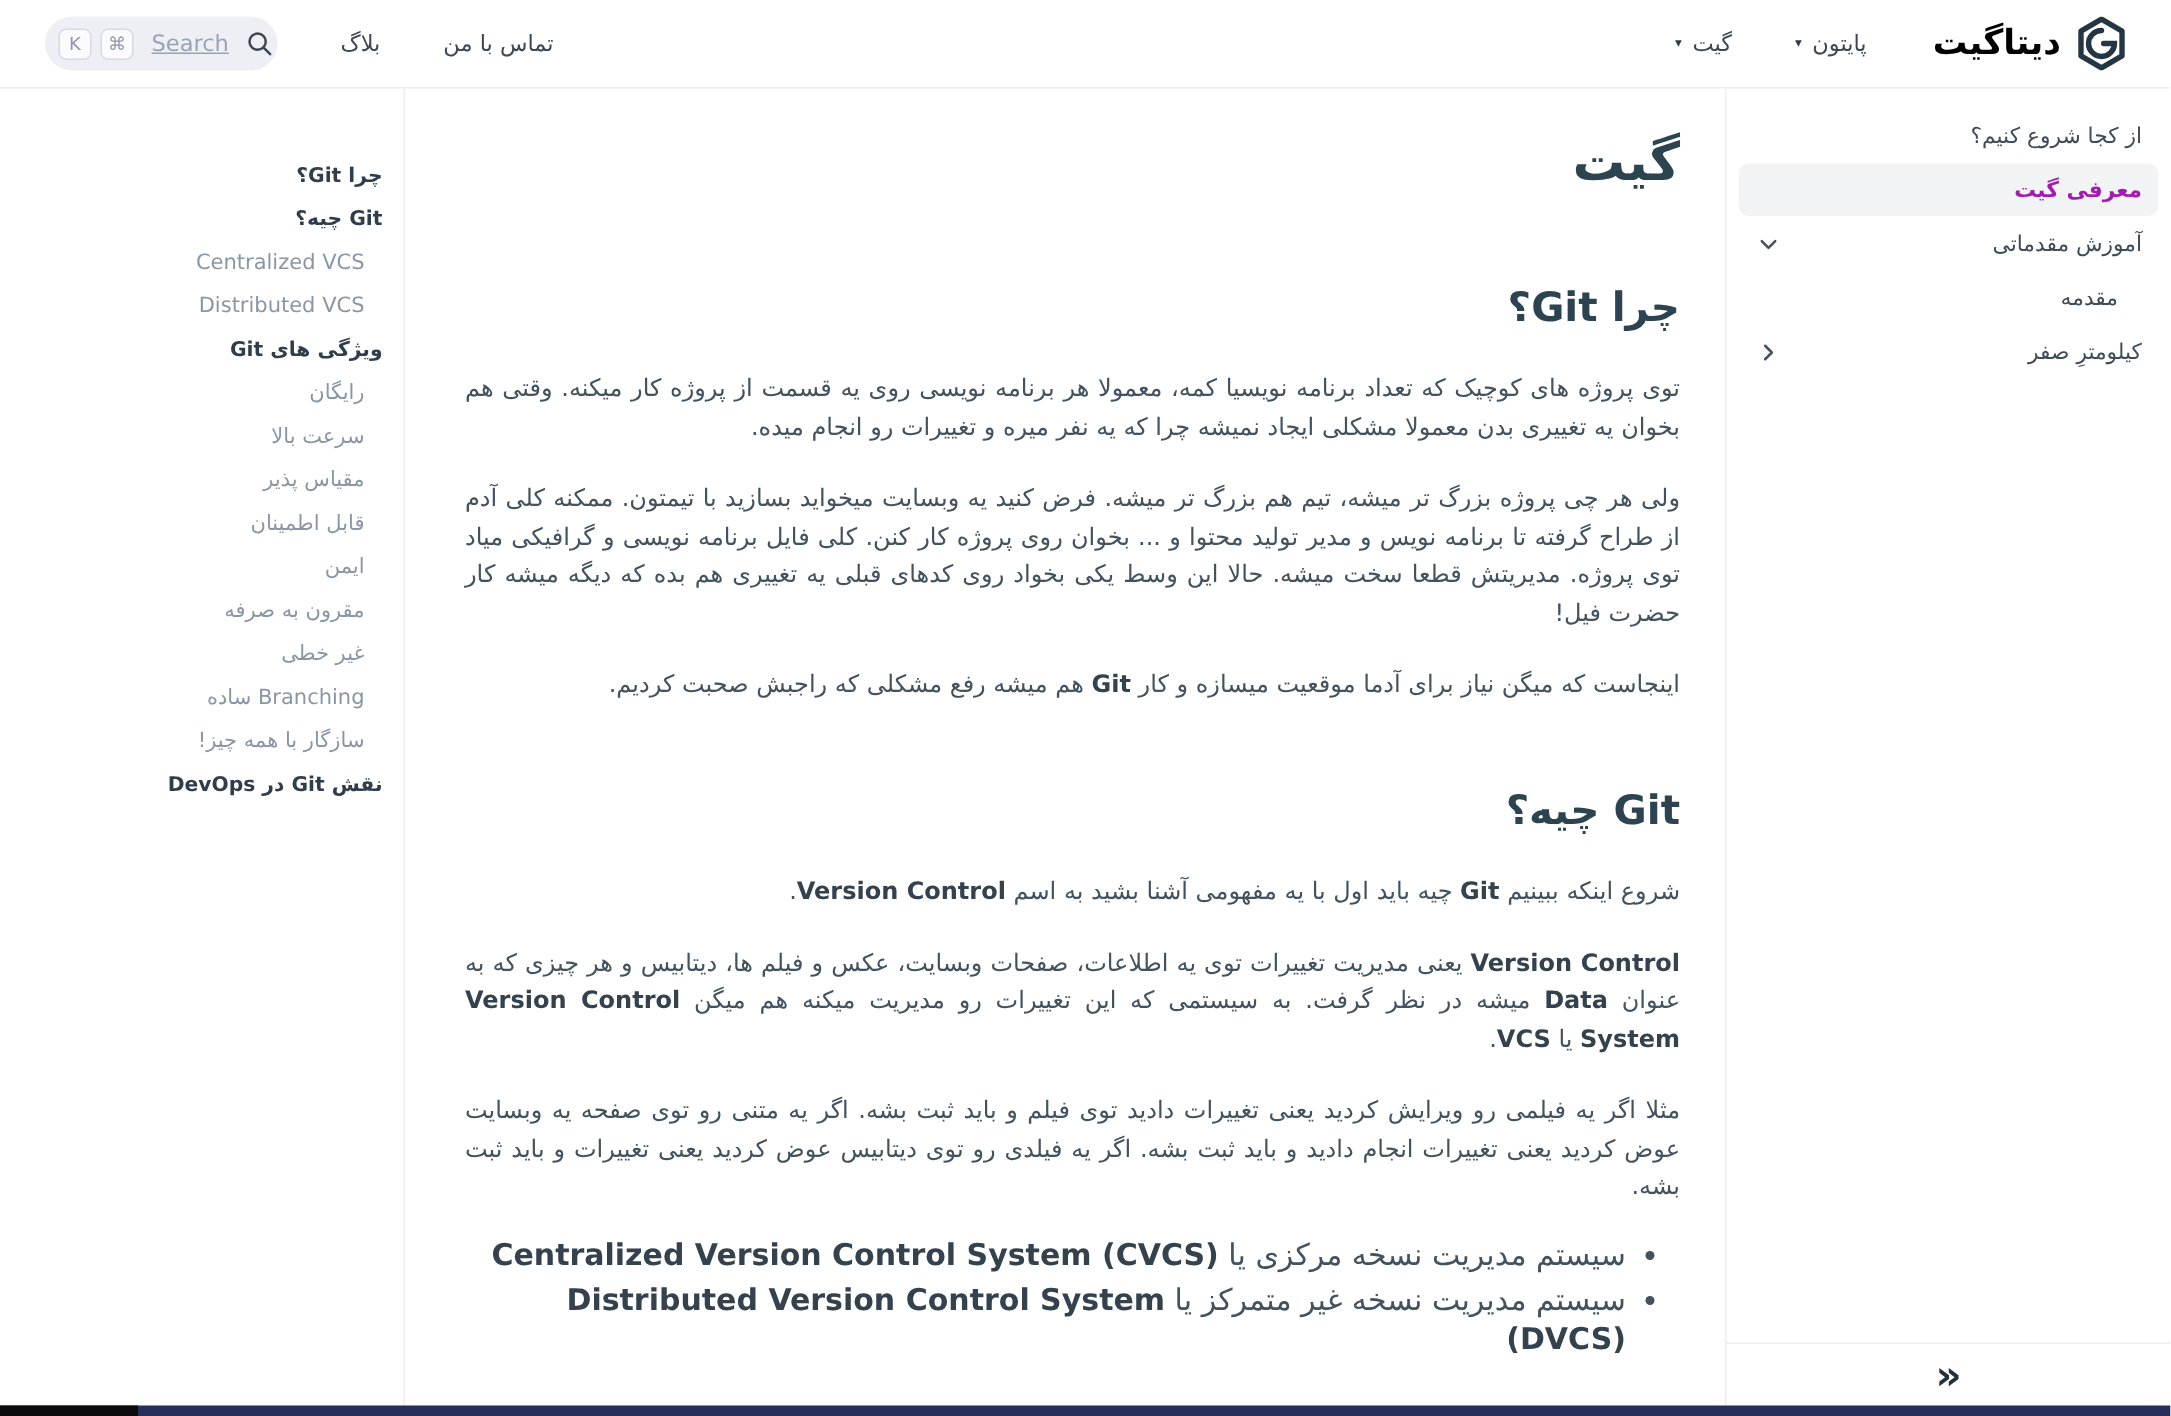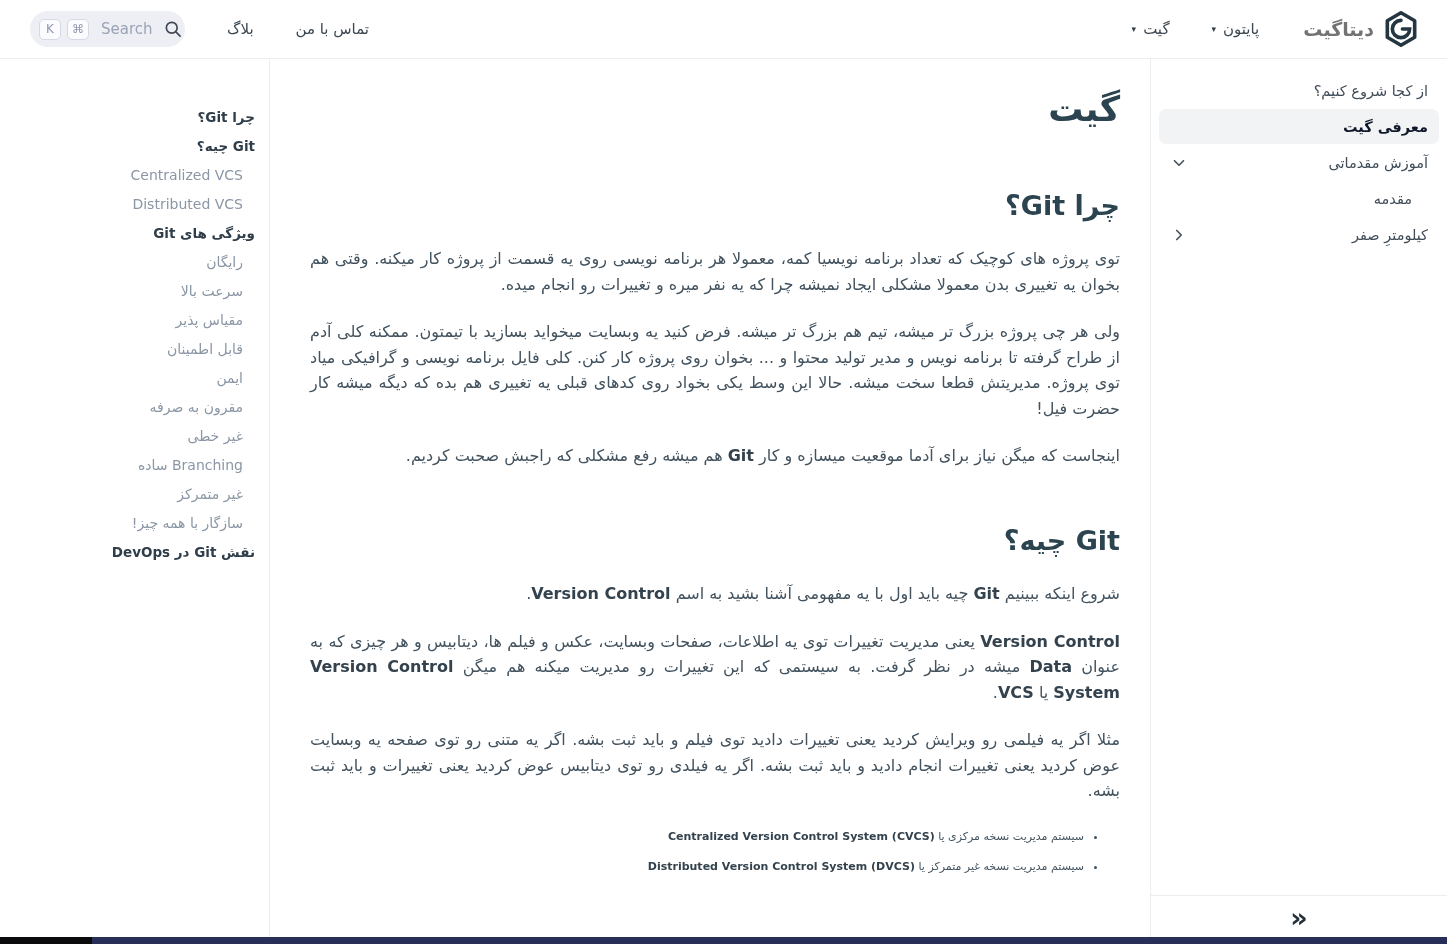--- a/index.html
+++ b/index.html
@@ -13,21 +13,21 @@
   .page { width: 1447px; height: 944px; position: relative; }
 
   
   .topbar {
     height: 59px; display: flex; align-items: center;
     border-bottom: 1px solid #ebedf0;
     padding: 0 28px 0 30px; background: #fff;
   }
   .brand { display: flex; align-items: center; gap: 9px; cursor: pointer; }
   .logo svg { width: 36px; height: 36px; display: block; }
-  .brand-name { font-size: 19px; font-weight: bold; color: #737373; }
+  .brand-name { font-size: 23px; font-weight: bold; color: #000000; }
   .topnav { display: flex; align-items: center; gap: 42px; margin-right: 44px; }
   .navdd {
     background: none; border: none; font-family: inherit; cursor: pointer;
     display: flex; align-items: center; gap: 7px;
     font-size: 15px; color: #3d4852;
   }
   .caret { font-size: 9px; color: #2d3b45; line-height: 1; }
   .spacer { flex: 1; }
   .toplink {
     font-size: 15px; color: #3d4852; text-decoration: none;
@@ -37,38 +37,38 @@
     direction: ltr; width: 155px; height: 36px; background: #edeff5;
     border-radius: 18px; display: flex; align-items: center;
     padding: 0 9px 0 9px; gap: 6px; cursor: pointer;
   }
   .key {
     min-width: 22px; height: 21px; background: #fbfbfd;
     border: 1px solid #d5d9e6; border-radius: 5px;
     color: #8f98ac; font-size: 12px; line-height: 19px; text-align: center;
     padding: 0 3px;
   }
-  .search-ph { color: #9aa3b5; font-size: 15px; margin: 0 4px 0 6px; }
+  .search-ph { color: #9aa3b5; font-size: 15px; margin: 0 4px 0 6px; text-decoration: underline; }
   .mag svg { width: 20px; height: 20px; display: block; }
 
   
   .content { display: flex; height: 885px; }
 
   
   .sidebar {
     width: 297px; border-left: 1px solid #ebedf0;
     display: flex; flex-direction: column; padding-top: 14px; gap: 24px;
   }
   .side-nav { flex: 1; padding: 0 8px; }
   .side-item {
     height: 35px; display: flex; align-items: center;
     padding: 0 11px; margin-bottom: 1px; border-radius: 7px;
     font-size: 14.5px; color: #3f4c58; cursor: pointer;
   }
-  .side-item.active { background: #f1f3f4; font-weight: bold; color: #0f172a; }
+  .side-item.active { background: #f1f3f4; font-weight: bold; color: #a21caf; }
   .side-item.sub { padding-right: 27px; }
   .chev { margin-right: auto; display: flex; align-items: center; }
   .chev svg { width: 18px; height: 18px; fill: none; stroke: #44515c; stroke-width: 2.2; stroke-linecap: round; stroke-linejoin: round; }
   .side-footer {
     height: 49px; border-top: 1px solid #ebedf0;
     display: flex; align-items: center; justify-content: center;
   }
   .collapse {
     direction: ltr; background: none; border: none; cursor: pointer;
     font-family: inherit; font-size: 27px; font-weight: bold; color: #22313c;
@@ -85,21 +85,21 @@
     font-size: 27px; line-height: 1.35; font-weight: bold;
     color: #2b4450; margin: 54px 0 0;
   }
   .article p {
     font-size: 16px; line-height: 25.5px; color: #42525e;
     text-align: justify; margin: 22px 0 0;
   }
   .article strong { font-weight: bold; color: #33424d; }
   .article ul { margin: 20px 0 0; padding-right: 36px; list-style: disc; }
   .article li {
-    font-size: 11px; line-height: 25.5px; color: #42525e;
+    font-size: 20px; line-height: 25.5px; color: #42525e;
     margin-bottom: 5px;
   }
 
   
   .toc {
     width: 270px; border-right: 1px solid #ebedf0; padding-top: 44px;
   }
   .toc-item {
     display: block; height: 29px; line-height: 29px;
     padding: 0 14px; text-decoration: none; cursor: pointer;
@@ -224,21 +224,20 @@
           <a class="toc-item lvl2">Distributed VCS</a>
           <a class="toc-item lvl1">ویژگی های Git</a>
           <a class="toc-item lvl2">رایگان</a>
           <a class="toc-item lvl2">سرعت بالا</a>
           <a class="toc-item lvl2">مقیاس پذیر</a>
           <a class="toc-item lvl2">قابل اطمینان</a>
           <a class="toc-item lvl2">ایمن</a>
           <a class="toc-item lvl2">مقرون به صرفه</a>
           <a class="toc-item lvl2">غیر خطی</a>
           <a class="toc-item lvl2">Branching ساده</a>
-          <a class="toc-item lvl2">غیر متمرکز</a>
           <a class="toc-item lvl2">سازگار با همه چیز!</a>
           <a class="toc-item lvl1">نقش Git در DevOps</a>
         </nav>
     </aside>
 
   </div>
 
   <div class="bottombar">
     <div class="bottombar-dark"></div>
   </div>

